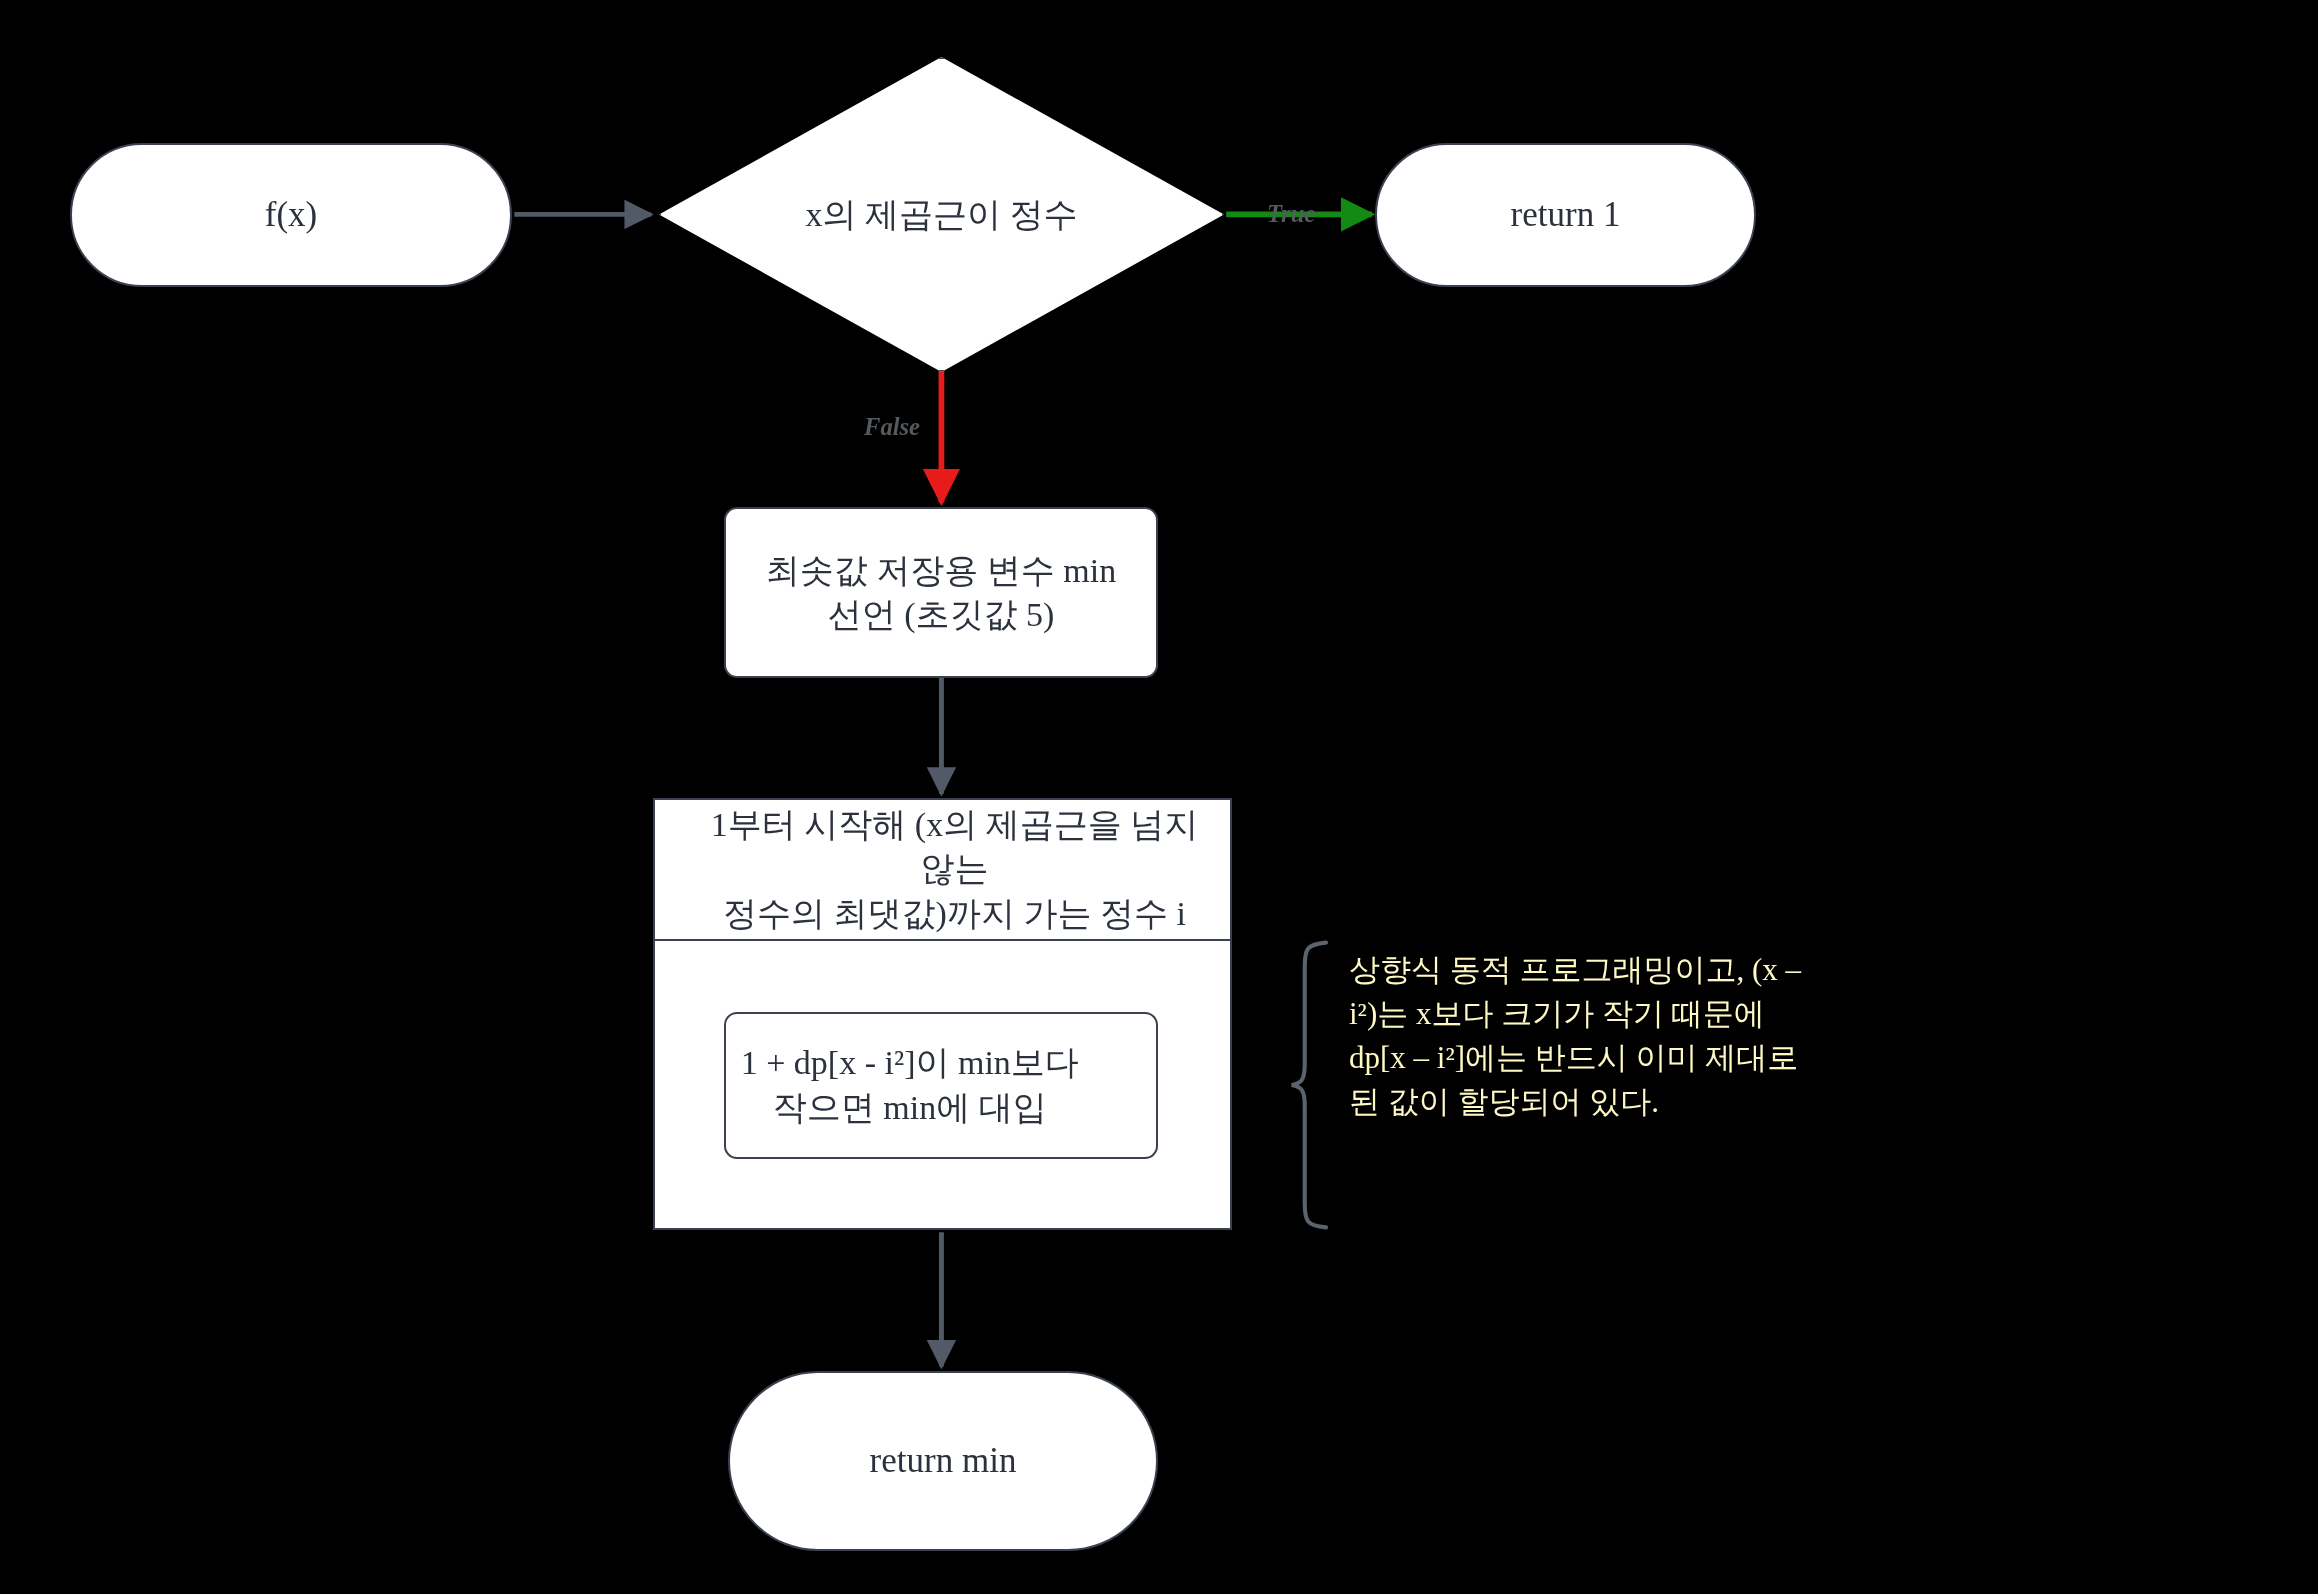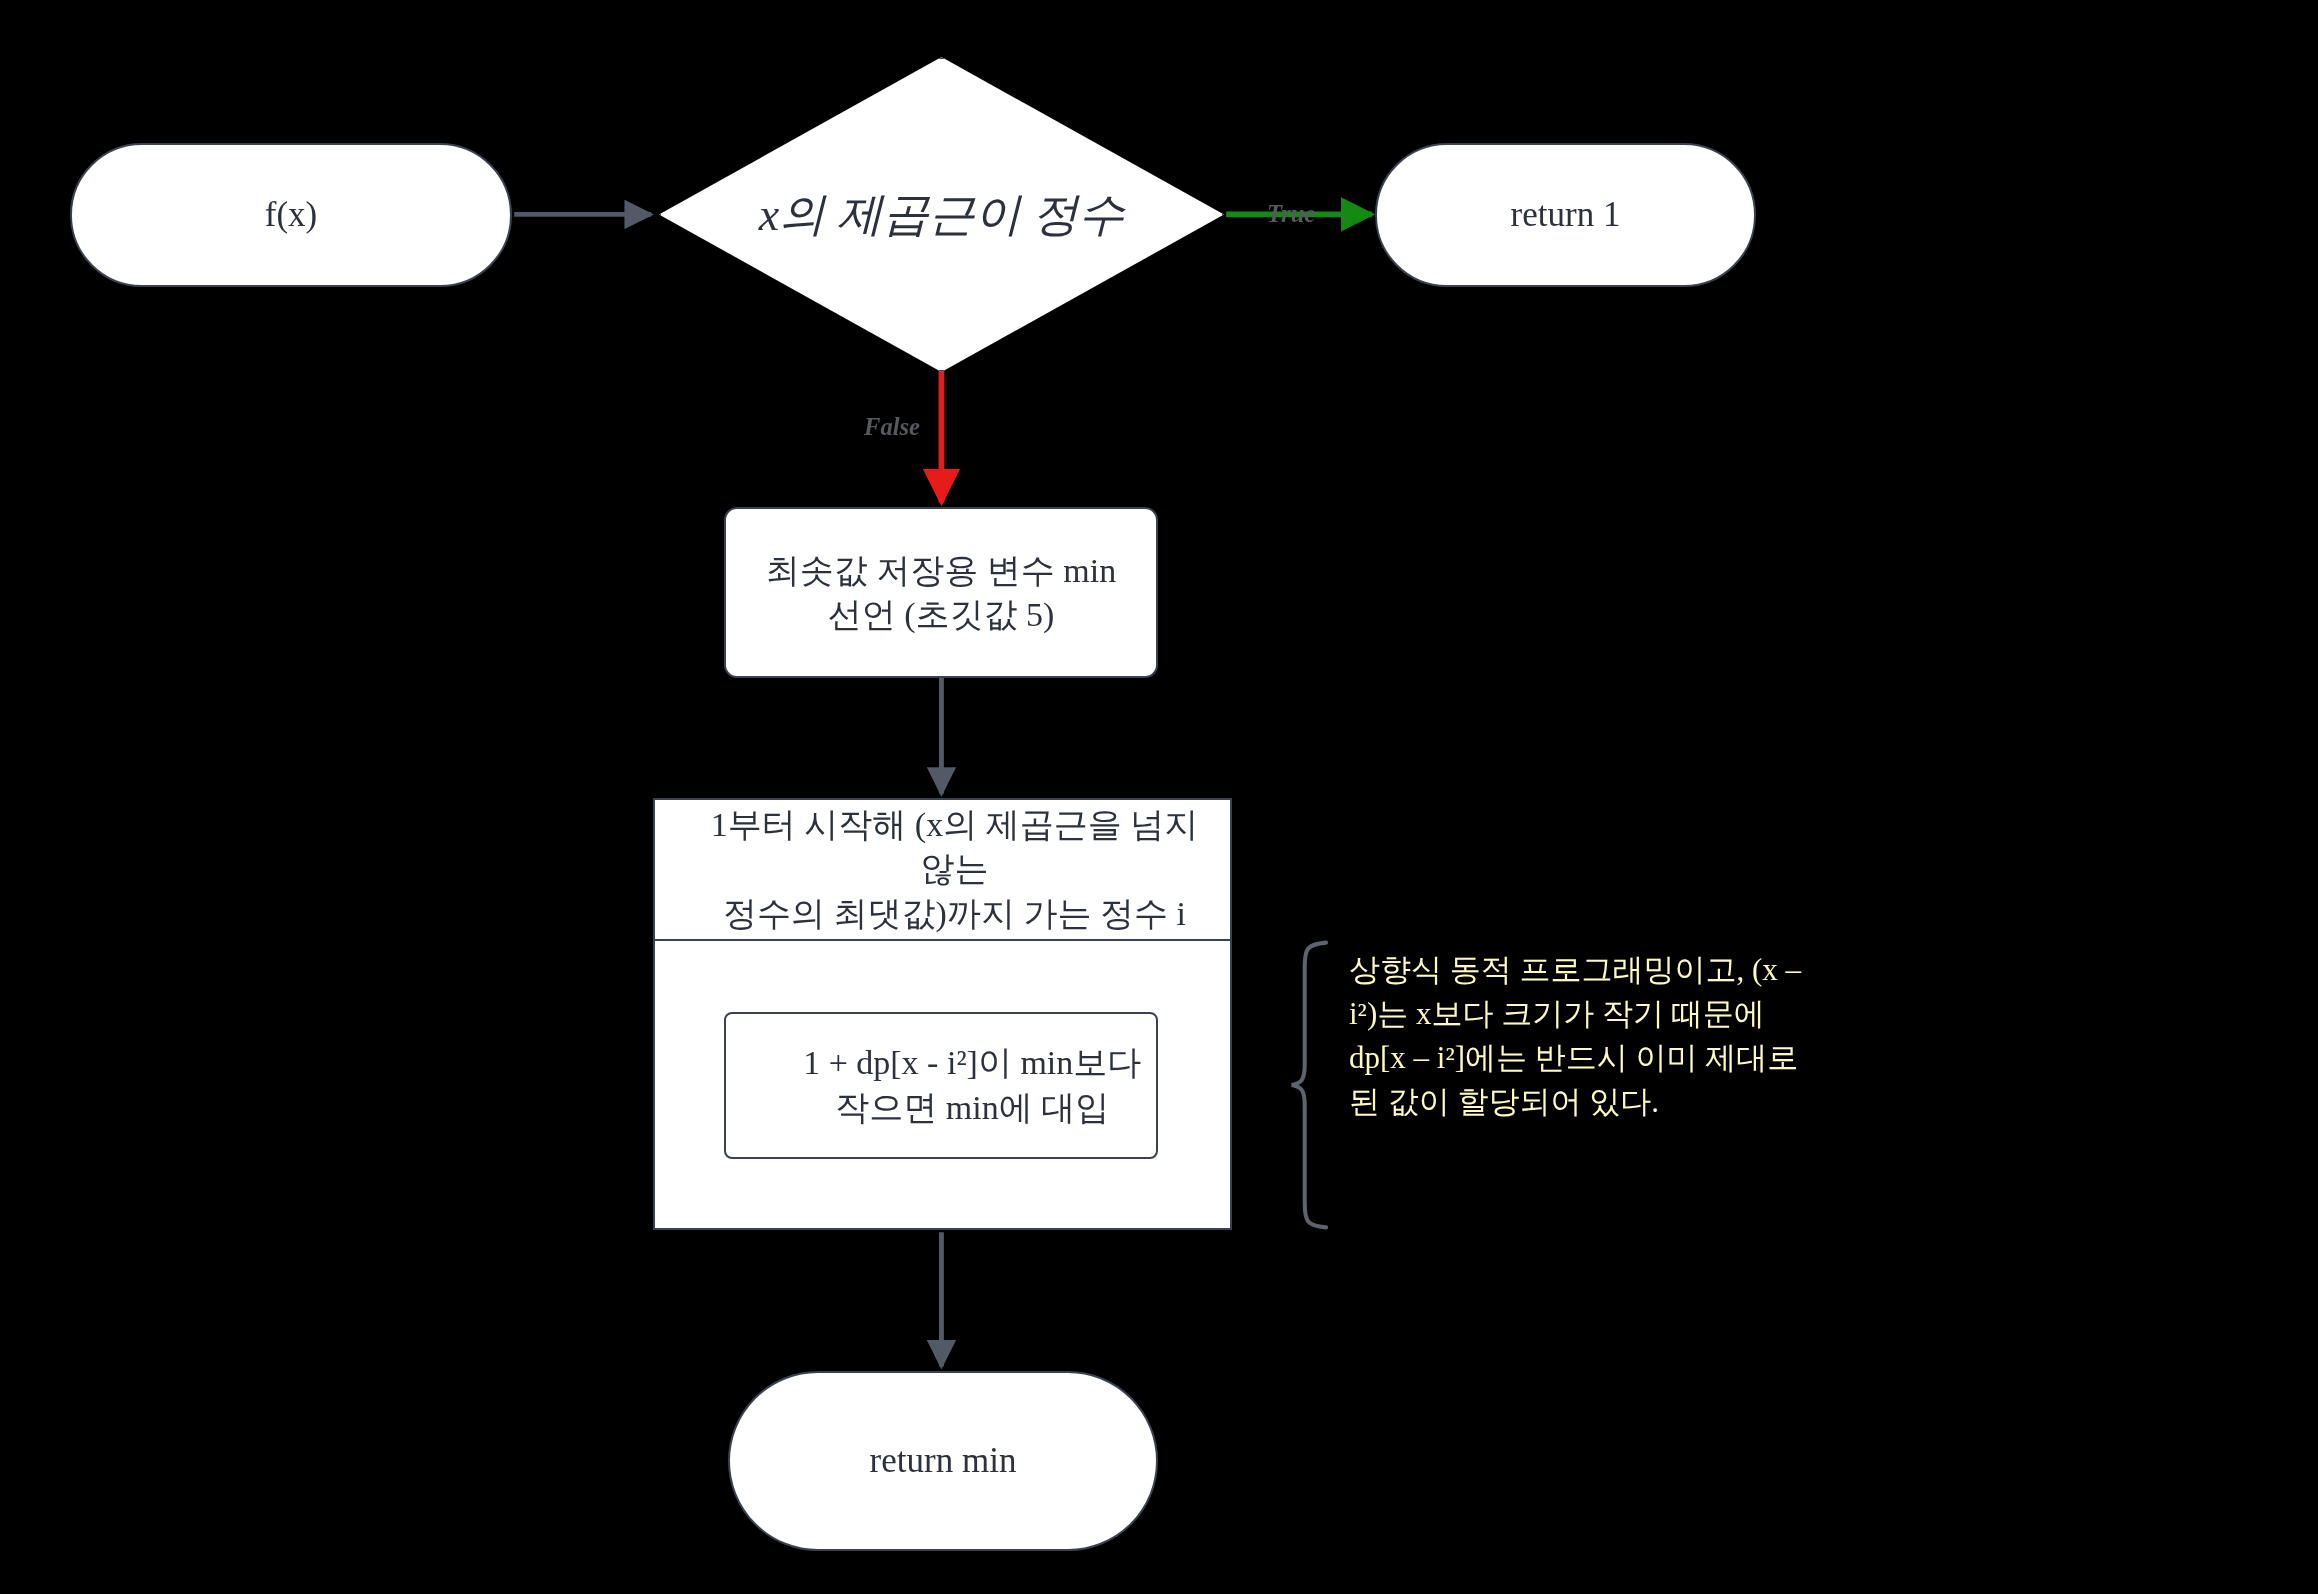--- a/index.html
+++ b/index.html
@@ -70,24 +70,23 @@
     box-sizing: border-box;
     clip-path: polygon(50% 0%, 100% 50%, 50% 100%, 0% 50%);
   }
   #node-decision .diamond-label {
     position: absolute;
     left: 0; top: 0;
     width: 100%; height: 100%;
     display: flex;
     align-items: center;
     justify-content: center;
-    font-size: 46px;
-    color: #2b313d;
-    text-align: center;
-    font-style: italic;
+    font-size: 34px;
+    color: #2b313d;
+    text-align: center;
   }
 
   
   #node-loop {
     position: absolute;
     left: 653px;
     top: 798px;
     width: 579px;
     height: 432px;
     background: #ffffff;
@@ -114,25 +113,25 @@
     position: relative;
   }
   #node-inner-assign {
     position: absolute;
     left: 69px;
     top: 71px;
     width: 434px;
     height: 147px;
     background: #ffffff;
     border: 2.5px solid #3a4250;
-    border-radius: 8px;
-    box-sizing: border-box;
-    display: flex;
-    align-items: center;
-    justify-content: flex-end;
+    border-radius: 13px;
+    box-sizing: border-box;
+    display: flex;
+    align-items: center;
+    justify-content: flex-start;
     text-align: center;
     font-size: 34px;
     color: #2b313d;
     line-height: 1.3;
   }
 
   
   .edge-label {
     position: absolute;
     font-weight: bold;

